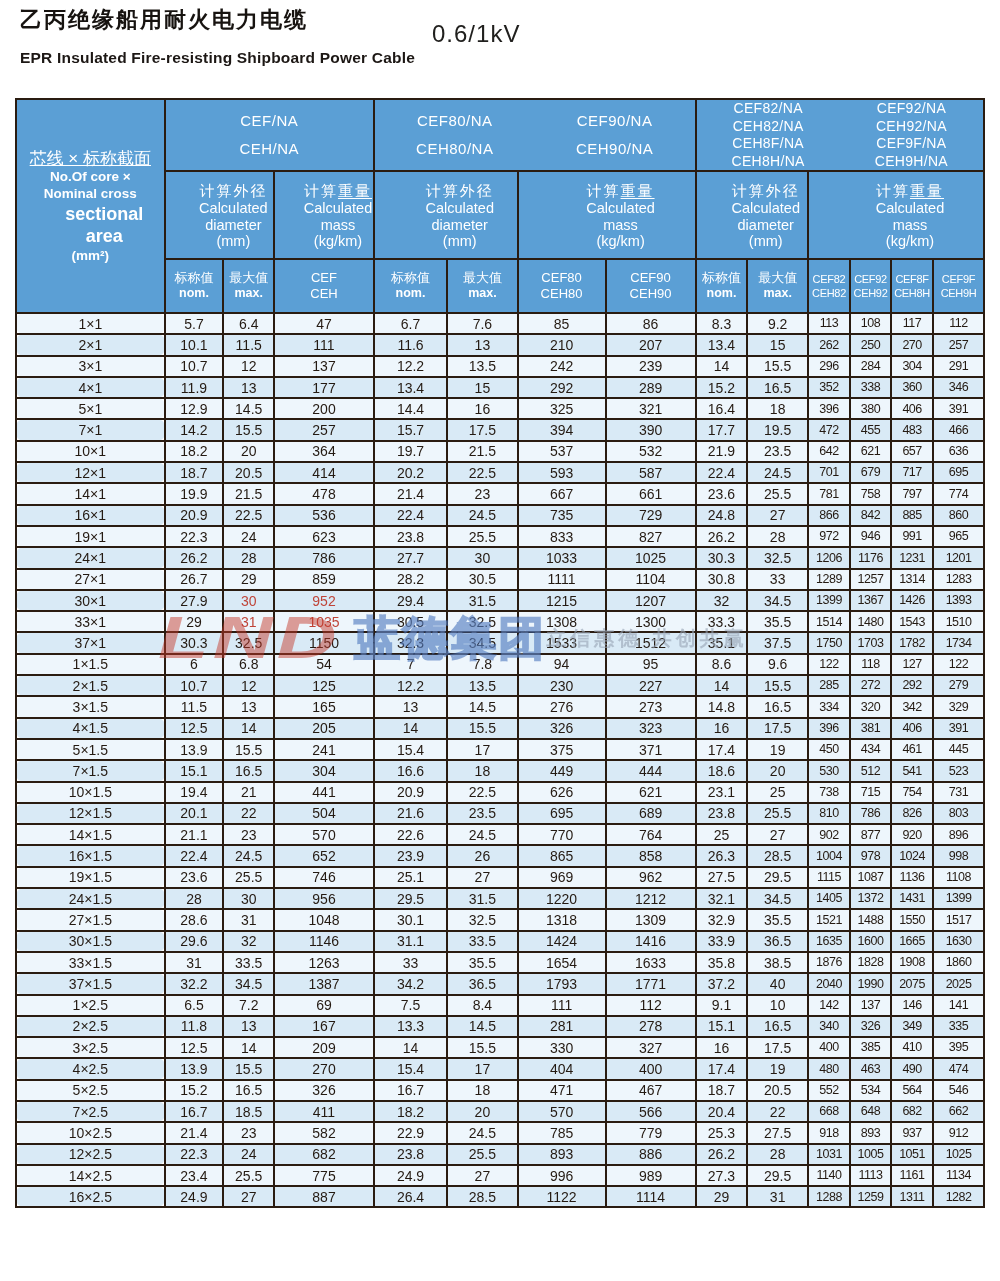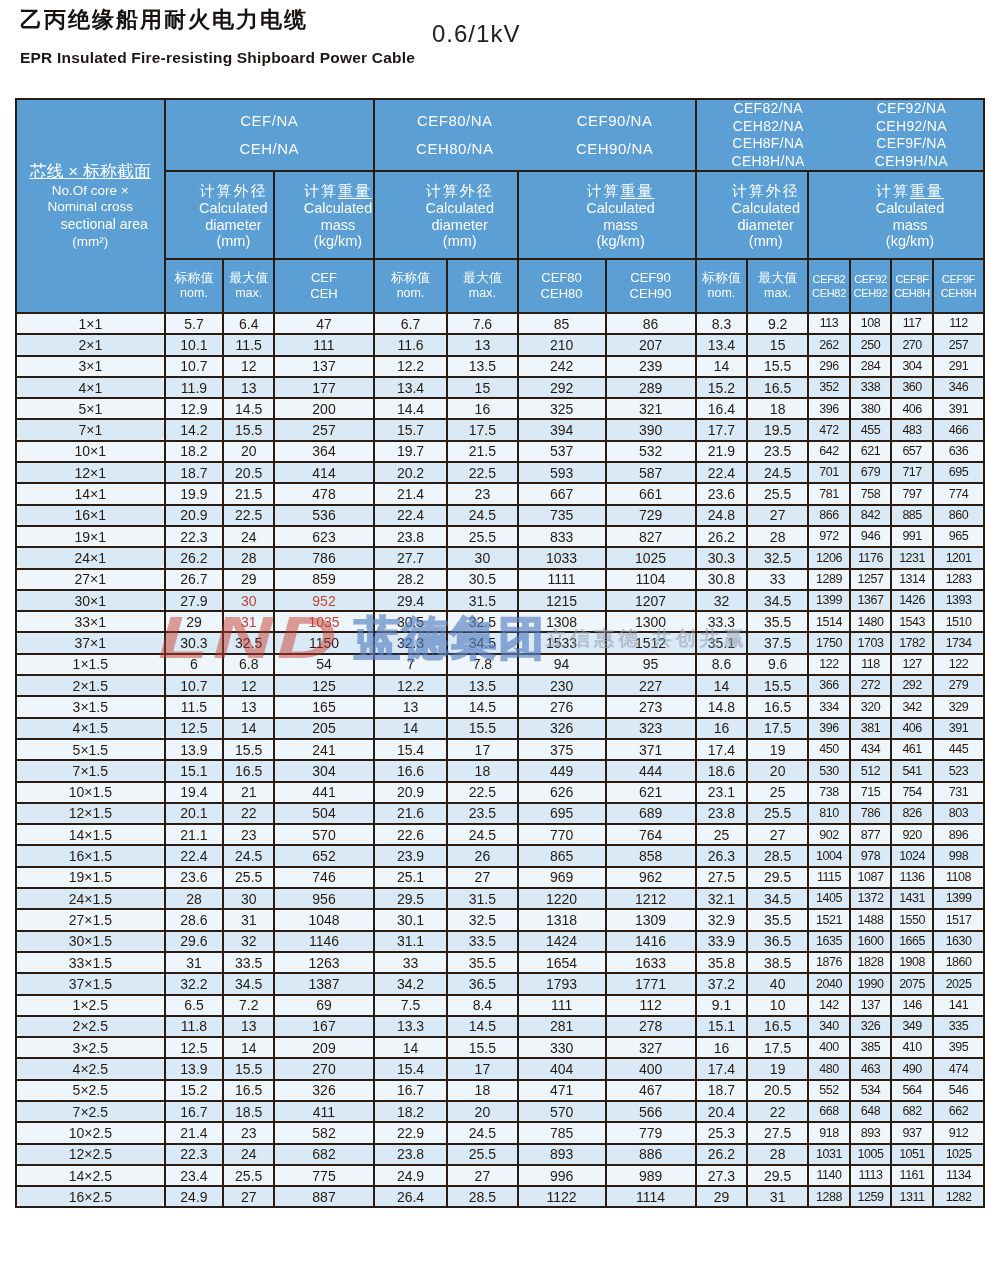--- a/index.html
+++ b/index.html
@@ -20,21 +20,21 @@
   .hr1 th{height:70px;}
   .hr2 th{height:86px;padding-left:28px;}
   .hr3 th{height:52px;}
   .models{font-size:15px;line-height:1.9;letter-spacing:0.5px;}
   .models4{font-size:14px;line-height:1.25;letter-spacing:0.3px;}
   .twocol{display:flex;justify-content:space-around;align-items:center;}
   .hdr-cn{font-size:15px;letter-spacing:2px;line-height:1.3;}
   .hdr-en{font-size:14.5px;line-height:1.12;}
   .ul{text-decoration:underline;text-underline-offset:2px;}
   .sub2{font-size:13px;line-height:1.25;}
-  .sub2 .en{font-size:12.5px;}
+  .sub2 .en{font-size:12.5px;font-weight:bold;}
   .subsm{font-size:11px;line-height:1.3;letter-spacing:-0.3px;}
   
   tbody th{font-weight:normal;font-size:14px;border-radius:8px;}
   tbody td{font-size:14px;height:19.3px;line-height:1;}
   tbody tr:nth-child(odd){background:#eef6fc;}
   tbody tr:nth-child(even){background:#d9eaf6;}
   tbody td:nth-child(n+11){font-size:12.5px;letter-spacing:-0.5px;}
   .wm-red{color:#bf4438;}
   
   .watermark{position:absolute;top:606px;left:158px;width:660px;height:64px;
@@ -71,21 +71,21 @@
     <col style="width:4.3%">
         <col style="width:5.2%">
   </colgroup>
   <thead>
     <tr class="hr1">
       <th rowspan="3">
         <div class="sub2">
           <div style="font-size:17px;text-decoration:underline;">芯线 × 标称截面</div>
           <div class="en" style="font-size:13.5px;">No.Of core ×</div>
           <div class="en" style="font-size:13.5px;">Nominal cross</div>
-          <div class="en" style="font-size:14px;padding-left:28px;">sectional area</div>
+          <div class="en" style="font-size:18px;padding-left:28px;">sectional area</div>
           <div class="en" style="font-size:13.5px;">(mm²)</div>
         </div>
       </th>
       <th colspan="3">
         <div class="models">
           <div>CEF/NA</div>
           <div>CEH/NA</div>
         </div>
       </th>
       <th colspan="4">
@@ -525,21 +525,21 @@
           <th>2×1.5</th>
           <td>10.7</td>
           <td>12</td>
           <td>125</td>
           <td>12.2</td>
           <td>13.5</td>
           <td>230</td>
           <td>227</td>
           <td>14</td>
           <td>15.5</td>
-          <td>366</td>
+          <td>285</td>
           <td>272</td>
           <td>292</td>
           <td>279</td>
         </tr>
         <tr>
           <th>3×1.5</th>
           <td>11.5</td>
           <td>13</td>
           <td>165</td>
           <td>13</td>

